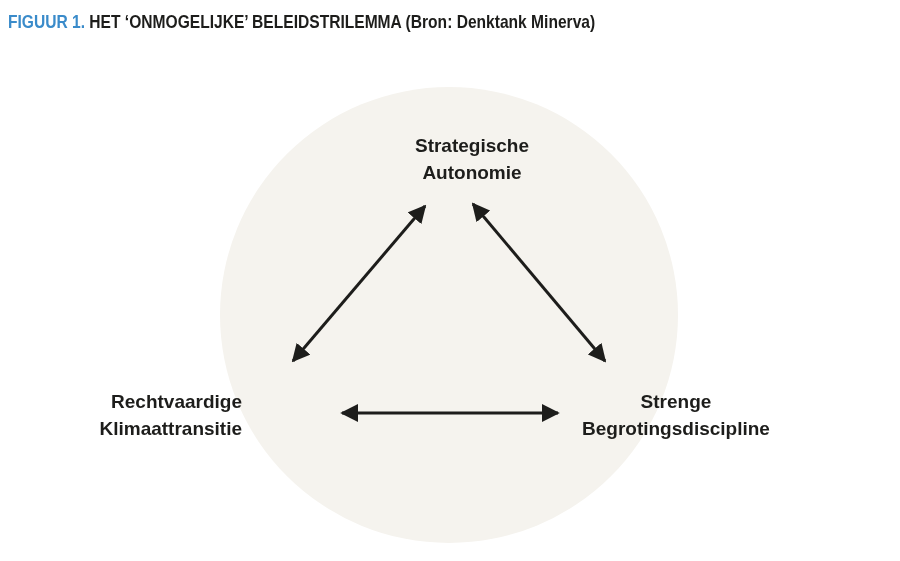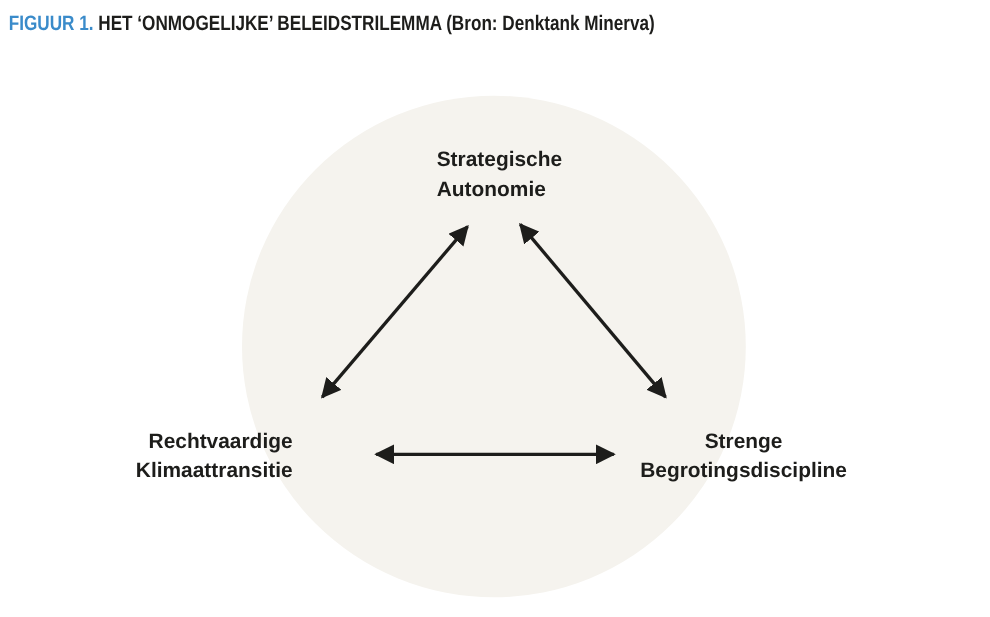--- a/index.html
+++ b/index.html
@@ -41,27 +41,27 @@
   }
   .node-label {
     position: absolute;
     font-size: 19px;
     font-weight: 700;
     line-height: 27px;
     white-space: pre-line;
     color: #1d1d1b;
   }
   .node-top {
-    left: 454px;
+    left: 472px;
     top: 132px;
     transform: translateX(-50%);
-    text-align: left;
+    text-align: center;
   }
   .node-bottom-left {
-    right: 570px;
+    right: 594px;
     top: 388px;
     text-align: right;
   }
   .node-bottom-right {
     left: 582px;
     top: 388px;
     text-align: center;
   }
 </style>
 </head>

